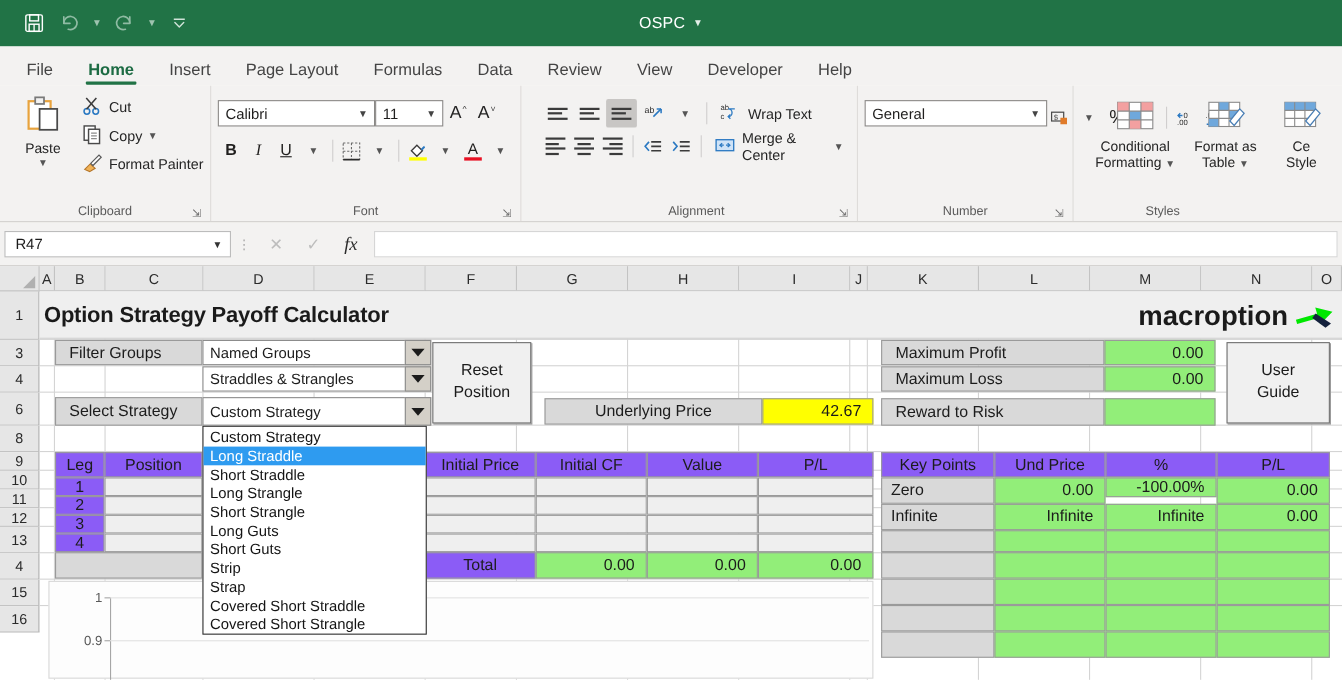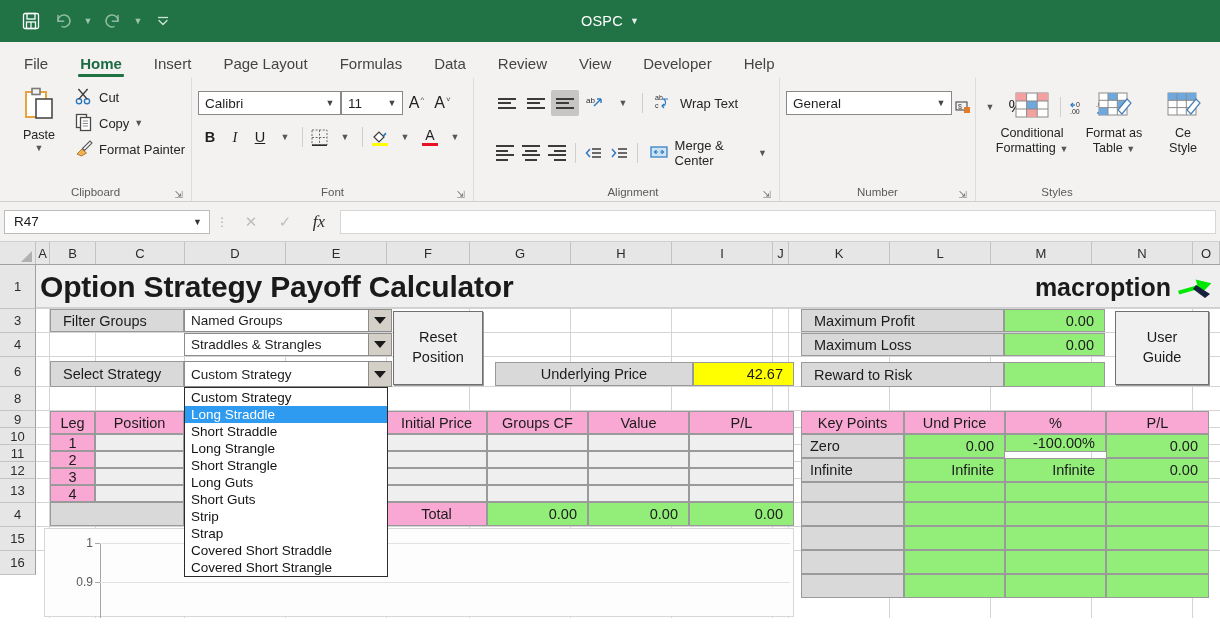--- a/index.html
+++ b/index.html
@@ -139,21 +139,21 @@
   .rowhdr-col { position:absolute; left:0; top:23px; width:36px; }
   .rh {
     height: 100%; border-right: 1px solid #a0a0a0; border-bottom: 1px solid #c3c3c3;
     background: #e6e6e6; font-size: 13px; color: #2b2b2b;
     display:flex; align-items:center; justify-content:center;
   }
   .sheet { position:absolute; left:36px; top:23px; right:0; bottom:0; background:#fff; }
   .cellbox { position: absolute; }
 
   
-  .title-cell { font-size: 30px; font-weight: bold; color: #1a1a1a; letter-spacing: -.2px; }
+  .title-cell { font-size: 20px; font-weight: bold; color: #1a1a1a; letter-spacing: -.2px; }
   .brand { font-size: 25px; font-weight: bold; color: #1a1a1a; }
   .lblcell {
     background: #d9d9d9; border: 1px solid #9a9a9a; display:flex; align-items:center;
     font-size: 14.5px; color: #1c1c1c; padding-left: 12px;
   }
   .lblcell.ctr { justify-content:center; padding-left:0; }
   .ddcell {
     background: #ffffff; border: 1px solid #8c8c8c; display: flex; align-items: center;
     font-size: 13.5px; color: #1c1c1c; padding-left: 6px;
   }
@@ -171,21 +171,21 @@
   .greencell {
     background: #92ee79; border: 1px solid #9a9a9a; display:flex; align-items:center;
     justify-content:flex-end; padding-right: 10px; font-size: 14.5px; color:#1b1b1b;
   }
   .greenblank { background: #92ee79; border: 1px solid #9a9a9a; }
   .yellowcell {
     background: #ffff00; border: 1px solid #9a9a9a; display:flex; align-items:center;
     justify-content:flex-end; padding-right: 10px; font-size: 14.5px; color:#1b1b1b;
   }
   .hdrcell {
-    background: #f9a8d4; border: 1px solid #9a9a9a; display:flex; align-items:center;
+    background: #8b5cf6; border: 1px solid #9a9a9a; display:flex; align-items:center;
     justify-content:center; font-size: 14.5px; color: #1c1c1c;
   }
   .incell { background: #efefef; border: 1px solid #9a9a9a; }
   .gridline-v { position:absolute; width:1px; background:#d4d4d4; }
   .gridline-h { position:absolute; height:1px; background:#d4d4d4; }
 
   
   .ddlist {
     position: absolute; background: #ffffff; border: 1px solid #2b2b2b; z-index: 40;
     padding: 1px 0 0 0;
@@ -422,21 +422,21 @@
               <svg width="20" height="18" viewBox="0 0 20 18">
                 <text x="1" y="7" font-size="7" fill="#2b2b2b" font-family="Liberation Sans,sans-serif">ab</text>
                 <text x="1" y="15" font-size="7" fill="#2b2b2b" font-family="Liberation Sans,sans-serif">c</text>
                 <path d="M8 13 A3.5 3.5 0 0 0 8 6 L14 6" stroke="#2b79c2" stroke-width="1.2" fill="none"></path>
                 <path d="M10 11 L8 13 L10 15" stroke="#2b79c2" stroke-width="1.2" fill="none"></path>
               </svg>
             </span>
             <span>Wrap Text</span>
           </div>
         </div>
-        <div class="alignrow" style="margin-top:20px;">
+        <div class="alignrow" style="margin-top:0;">
           <div class="abtn">
             <span class="alines">
                 <i style="width:18px"></i>
                 <i style="width:12px"></i>
                 <i style="width:18px"></i>
                 <i style="width:12px"></i>
               </span>
           </div>
           <div class="abtn">
             <span class="alines" style="align-items:center">
@@ -733,21 +733,21 @@
       <div class="cellbox greencell" style="left:968px; top:97px; width:101px; height:25px;"></div>
 
       <div class="cellbox pushbtn" style="left:1079px; top:46px; width:94px; height:74px;">
         <span>User</span>
         <span>Guide</span>
       </div>
 
       <div class="cellbox hdrcell" style="left:14px;  top:146px; width:45px;  height:23px;">Leg</div>
       <div class="cellbox hdrcell" style="left:59px;  top:146px; width:89px;  height:23px;">Position</div>
       <div class="cellbox hdrcell" style="left:350px; top:146px; width:101px; height:23px;">Initial Price</div>
-      <div class="cellbox hdrcell" style="left:451px; top:146px; width:101px; height:23px;">Groups CF</div>
+      <div class="cellbox hdrcell" style="left:451px; top:146px; width:101px; height:23px;">Initial CF</div>
       <div class="cellbox hdrcell" style="left:552px; top:146px; width:101px; height:23px;">Value</div>
       <div class="cellbox hdrcell" style="left:653px; top:146px; width:105px; height:23px;">P/L</div>
 
       <div class="cellbox hdrcell" style="left:14px; top:169px; width:45px; height:17px;">1</div>
       <div class="cellbox incell" style="left:59px; top:169px; width:89px; height:17px;"></div>
       <div class="cellbox incell" style="left:350px; top:169px; width:101px; height:17px;"></div>
       <div class="cellbox incell" style="left:451px; top:169px; width:101px; height:17px;"></div>
       <div class="cellbox incell" style="left:552px; top:169px; width:101px; height:17px;"></div>
       <div class="cellbox incell" style="left:653px; top:169px; width:105px; height:17px;"></div>
 

